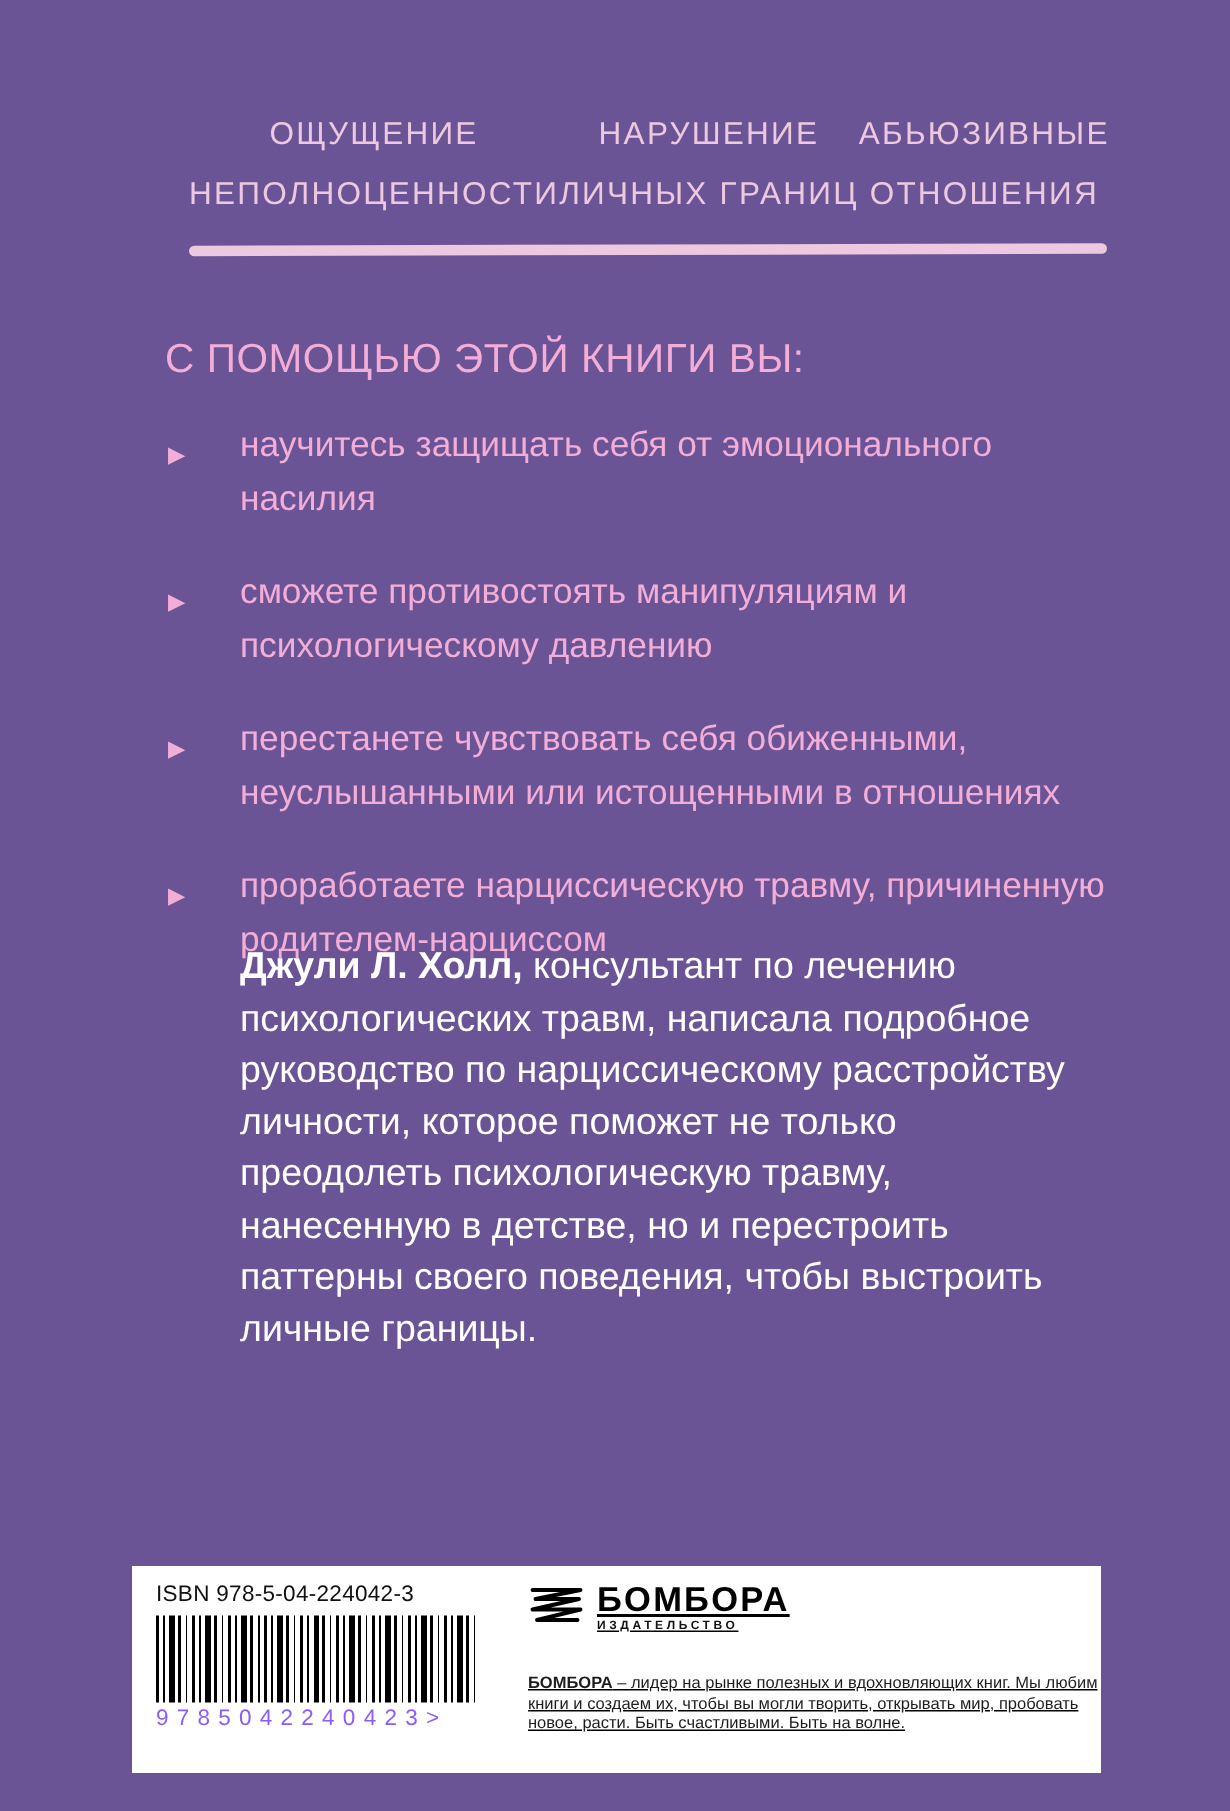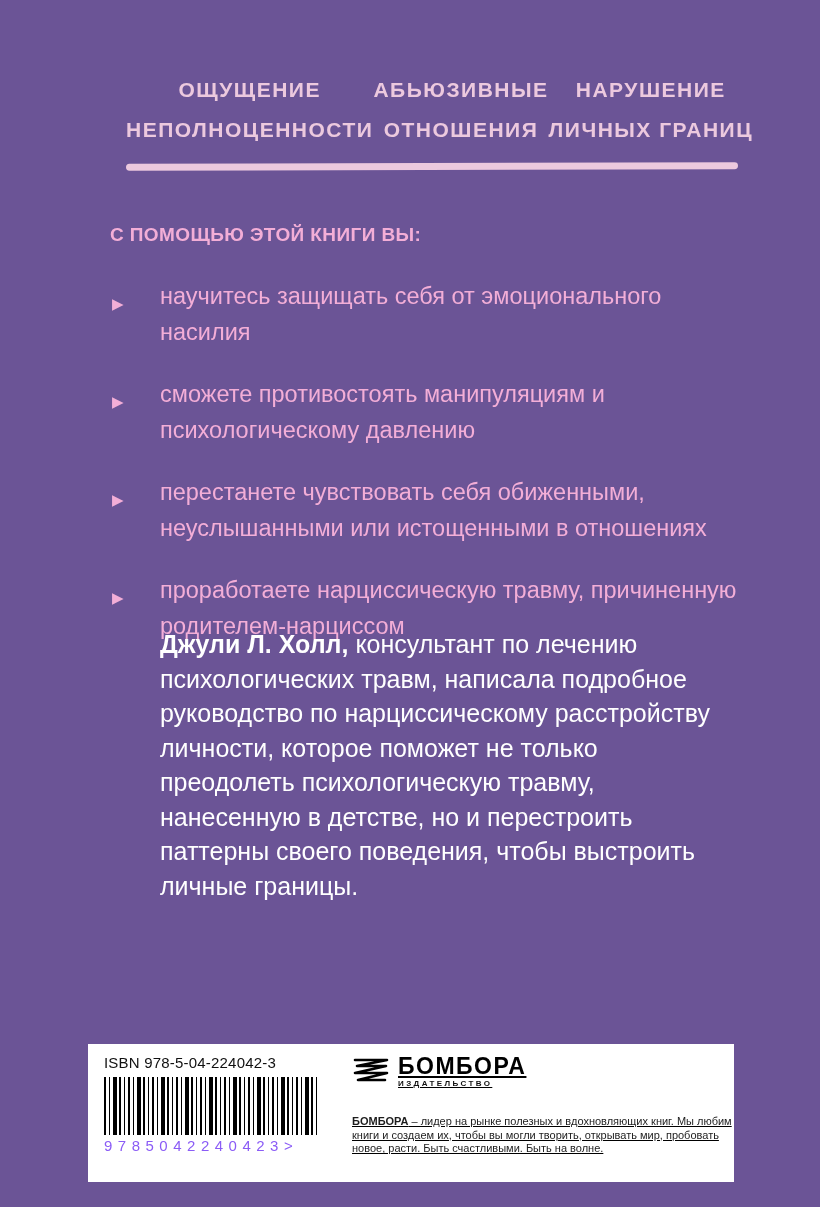--- a/index.html
+++ b/index.html
@@ -4,31 +4,31 @@
 <style>
   html,body{margin:0;padding:0;}
   body{
     width:820px;height:1207px;position:relative;overflow:hidden;
     background:#6b5496;
     font-family:"Liberation Sans",sans-serif;
   }
   .keywords{
     position:absolute;top:70px;left:126px;width:612px;
     display:flex;justify-content:space-between;
-    color:#ecc9de;font-weight:bold;font-size:21px;line-height:40px;
+    color:#ecc9de;font-weight:normal;font-size:21px;line-height:40px;
     letter-spacing:1.5px;text-align:center;
   }
   .kw{white-space:nowrap;}
   .divider{
     position:absolute;top:163px;left:126px;width:612px;height:7px;
     background:#ecc9de;border-radius:4px;transform:rotate(-0.15deg);
   }
   .heading{
     position:absolute;top:224px;left:110px;
-    color:#f3aed7;font-size:19px;font-weight:bold;letter-spacing:0.4px;
+    color:#f3aed7;font-size:27px;font-weight:normal;letter-spacing:0.4px;
   }
   .bullets{
     position:absolute;top:278px;left:112px;width:625px;
     display:flex;flex-direction:column;gap:26px;
     color:#f3aed7;font-size:23.5px;line-height:36px;font-weight:500;
   }
   .bullet{display:flex;}
   .bullet .marker{
     flex:none;width:48px;font-size:15px;padding-top:8px;color:#f3aed7;
   }
@@ -66,26 +66,26 @@
 </style>
 </head>
 <body>
 
 <div class="keywords">
   <div class="kw">
     <div>ОЩУЩЕНИЕ</div>
     <div>НЕПОЛНОЦЕННОСТИ</div>
   </div>
   <div class="kw">
+    <div>НАРУШЕНИЕ</div>
+    <div>ЛИЧНЫХ ГРАНИЦ</div>
+  </div>
+  <div class="kw">
     <div>АБЬЮЗИВНЫЕ</div>
     <div>ОТНОШЕНИЯ</div>
-  </div>
-  <div class="kw">
-    <div>НАРУШЕНИЕ</div>
-    <div>ЛИЧНЫХ ГРАНИЦ</div>
   </div>
 </div>
 
 <div class="divider"></div>
 
 <div class="heading">С ПОМОЩЬЮ ЭТОЙ КНИГИ ВЫ:</div>
 
 <div class="bullets">
   <div class="bullet">
     <span class="marker">▶</span>

